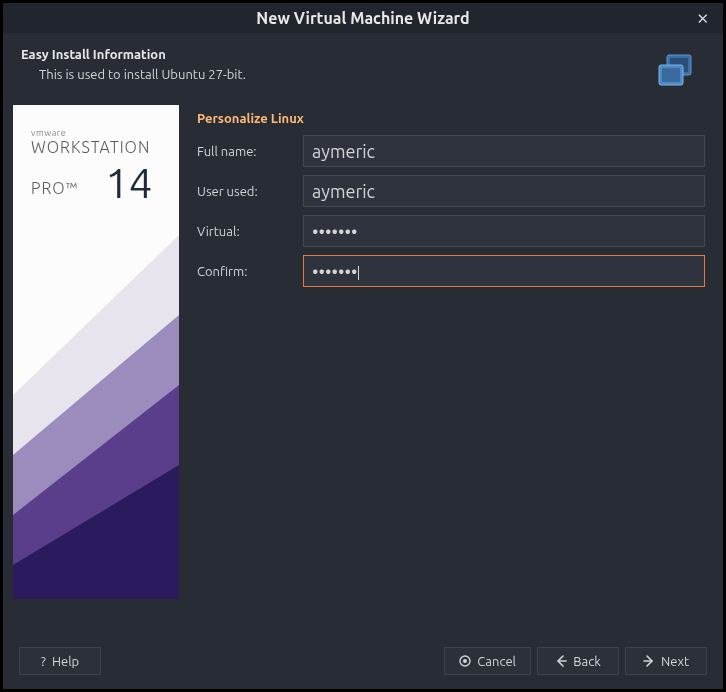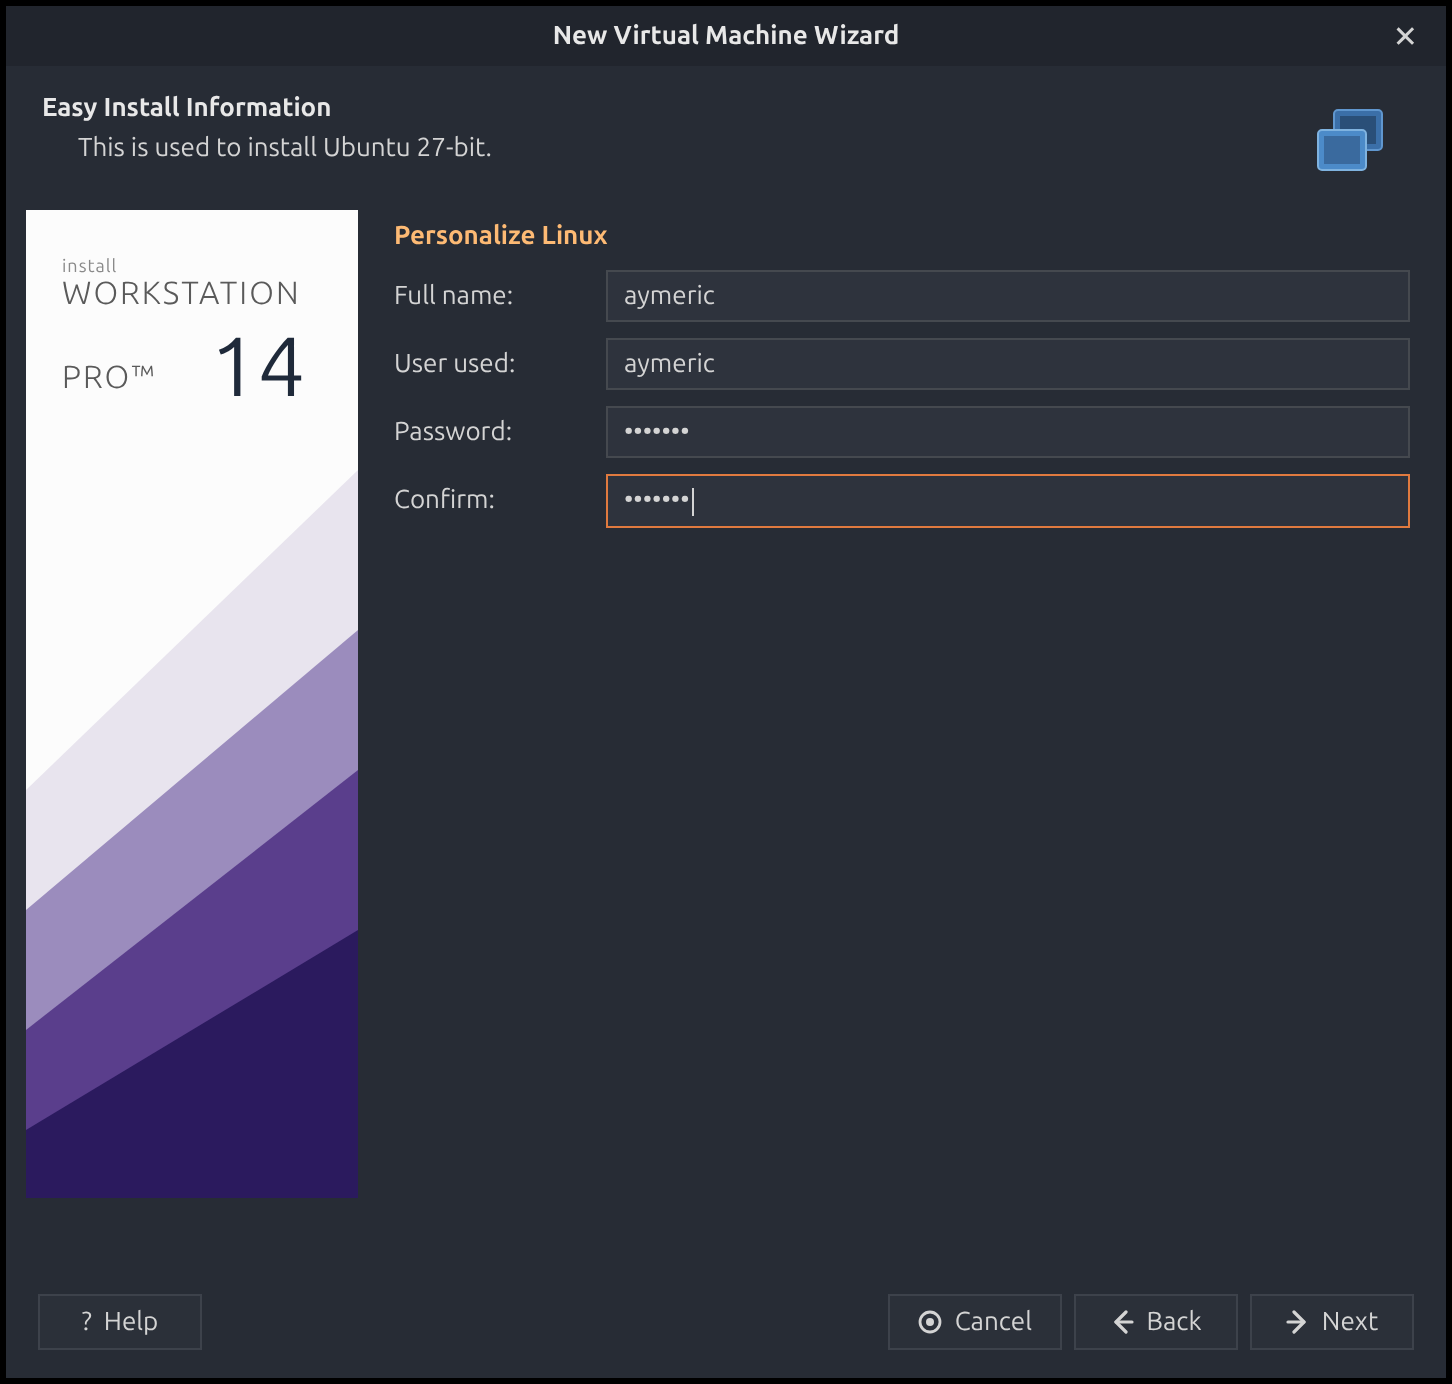--- a/index.html
+++ b/index.html
@@ -30,21 +30,21 @@
       height: 30px;
       display: flex;
       align-items: center;
       justify-content: center;
       position: relative;
       cursor: default;
     }
     .titlebar-title {
       font-weight: bold;
       color: #e8e8e8;
-      font-size: 13px;
+      font-size: 16px;
     }
     .titlebar-close {
       position: absolute;
       right: 8px;
       top: 50%;
       transform: translateY(-50%);
       cursor: pointer;
       color: #d4d4d4;
       font-size: 15px;
       line-height: 1;
@@ -146,21 +146,21 @@
       padding-right: 10px;
       color: #d4d4d4;
       font-size: 13px;
     }
     .form-input {
       flex: 1;
       background: #2e333d;
       border: 1px solid #45494f;
       color: #d4d4d4;
       padding: 5px 8px;
-      font-size: 13px;
+      font-size: 18px;
       outline: none;
       font-family: inherit;
     }
     .form-input.focused {
       border: 1px solid #e07a3f;
     }
     .footer {
       padding: 12px 16px 14px 16px;
       display: flex;
       align-items: center;
@@ -220,21 +220,21 @@
         <rect x="4" y="14" width="24" height="20" rx="2" fill="#4c8bc9" stroke="#7fb3e0" stroke-width="1"></rect>
         <rect x="7" y="17" width="18" height="14" fill="#3a6a9e"></rect>
       </svg>
     </div>
   </div>
 
   <div class="content-area">
 
     <div class="sidebar-image">
       <div class="sidebar-logo">
-        <div class="sidebar-vmware">install</div>
+        <div class="sidebar-vmware">vmware</div>
         <div class="sidebar-workstation">WORKSTATION</div>
         <div class="sidebar-pro-row">
           <span class="sidebar-pro">PRO™</span>
           <span class="sidebar-version">14</span>
         </div>
       </div>
       <svg width="166" height="494" viewBox="0 0 166 494" style="position:absolute;top:0;left:0;">
         <polygon points="0,290 166,130 166,494 0,494" fill="#e8e4ee"></polygon>
         <polygon points="0,350 166,210 166,494 0,494" fill="#9b8cbd"></polygon>
         <polygon points="0,410 166,280 166,494 0,494" fill="#5a3e8c"></polygon>
@@ -249,21 +249,21 @@
         <div class="form-label">Full name:</div>
         <input type="text" class="form-input" value="aymeric" style="">
       </div>
 
       <div class="form-row">
         <div class="form-label">User used:</div>
         <input type="text" class="form-input" value="aymeric" style="">
       </div>
 
       <div class="form-row">
-        <div class="form-label">Password:</div>
+        <div class="form-label">Virtual:</div>
         <div class="form-input"><span>•••••••</span></div>
       </div>
 
       <div class="form-row">
         <div class="form-label">Confirm:</div>
         <div class="form-input focused"><span>•••••••</span><span class="cursor-caret"></span></div>
       </div>
     </div>
 
   </div>

